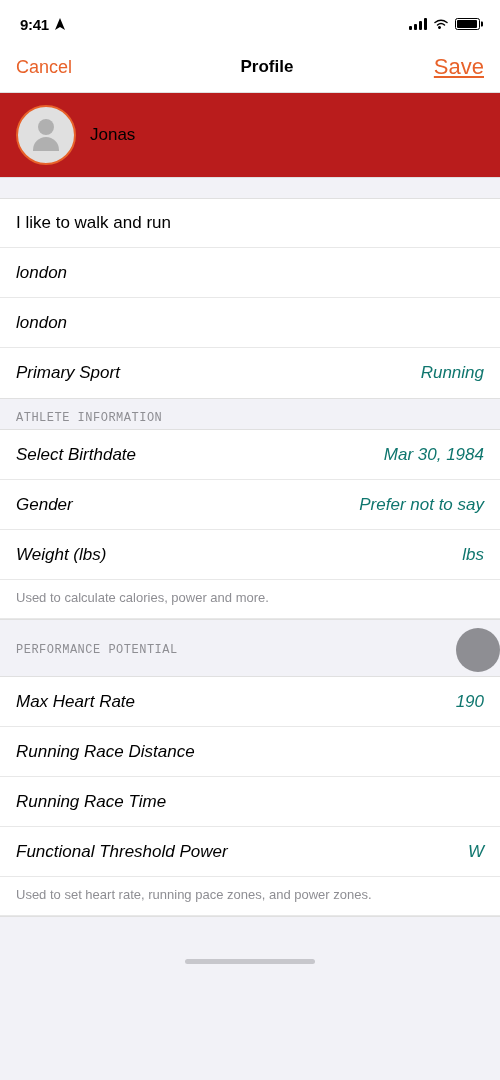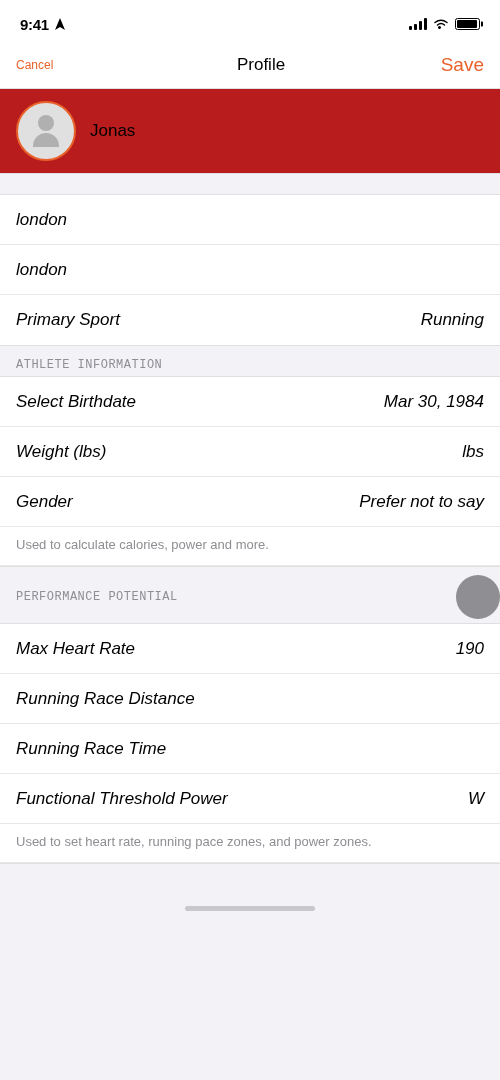--- a/index.html
+++ b/index.html
@@ -77,33 +77,34 @@
     .nav-bar {
       background: #fff;
       display: flex;
       align-items: center;
       justify-content: space-between;
       padding: 10px 16px 12px 16px;
       border-bottom: 1px solid #e0e0e0;
     }
     .nav-cancel {
       color: #e8622a;
-      font-size: 12px;
+      font-size: 18px;
       cursor: pointer;
     }
     .nav-title {
       font-size: 17px;
-      font-weight: 400;
+      font-weight: 700;
       color: #000;
       margin-left: 28px;
     }
     .nav-save {
       color: #e8622a;
-      font-size: 19px;
+      font-size: 22px;
       cursor: pointer;
+      text-decoration: underline;
     }
 
     
     .profile-header {
       background: #b91c1c;
       display: flex;
       align-items: center;
       padding: 12px 16px;
       border-bottom: 1px solid #e0e0e0;
     }
@@ -173,21 +174,21 @@
     }
     .list-row:last-child {
       border-bottom: none;
     }
     .row-label {
       font-size: 17px;
       color: #000;
     }
     .row-value {
       font-size: 17px;
-      color: #000000;
+      color: #0f766e;
     }
 
     
     .section-header {
       background: #f2f2f7;
       padding: 8px 16px 4px 16px;
     }
     .section-header-text {
       font-size: 12px;
       color: #8e8e93;
@@ -279,20 +280,23 @@
     <div class="avatar-person">
       <div class="avatar-head"></div>
       <div class="avatar-body"></div>
     </div>
   </div>
   <input class="name-input" type="text" value="Jonas" style="">
 </div>
 
 <div class="section-gap"></div>
 <div class="section">
+  <div class="bio-row">
+    <span class="bio-text">I like to walk and run</span>
+  </div>
 
   <div class="list-row">
     <span class="row-label">london</span>
   </div>
   <div class="list-row">
     <span class="row-label">london</span>
   </div>
 
   <div class="list-row">
     <span class="row-label">Primary Sport</span>
@@ -304,27 +308,27 @@
   <span class="section-header-text">ATHLETE INFORMATION</span>
 </div>
 <div class="section">
 
   <div class="list-row">
     <span class="row-label">Select Birthdate</span>
     <span class="row-value">Mar 30, 1984</span>
   </div>
 
   <div class="list-row">
+    <span class="row-label">Gender</span>
+    <span class="row-value">Prefer not to say</span>
+  </div>
+
+  <div class="list-row">
     <span class="row-label">Weight (lbs)</span>
     <span class="row-value">lbs</span>
-  </div>
-
-  <div class="list-row">
-    <span class="row-label">Gender</span>
-    <span class="row-value">Prefer not to say</span>
   </div>
 
   <div class="note-row">
     <span class="note-text">Used to calculate calories, power and more.</span>
   </div>
 </div>
 
 <div class="section-header" style="display:flex;align-items:center;justify-content:space-between;padding-right:0;">
   <span class="section-header-text">PERFORMANCE POTENTIAL</span>
   <div class="toggle-circle"></div>

